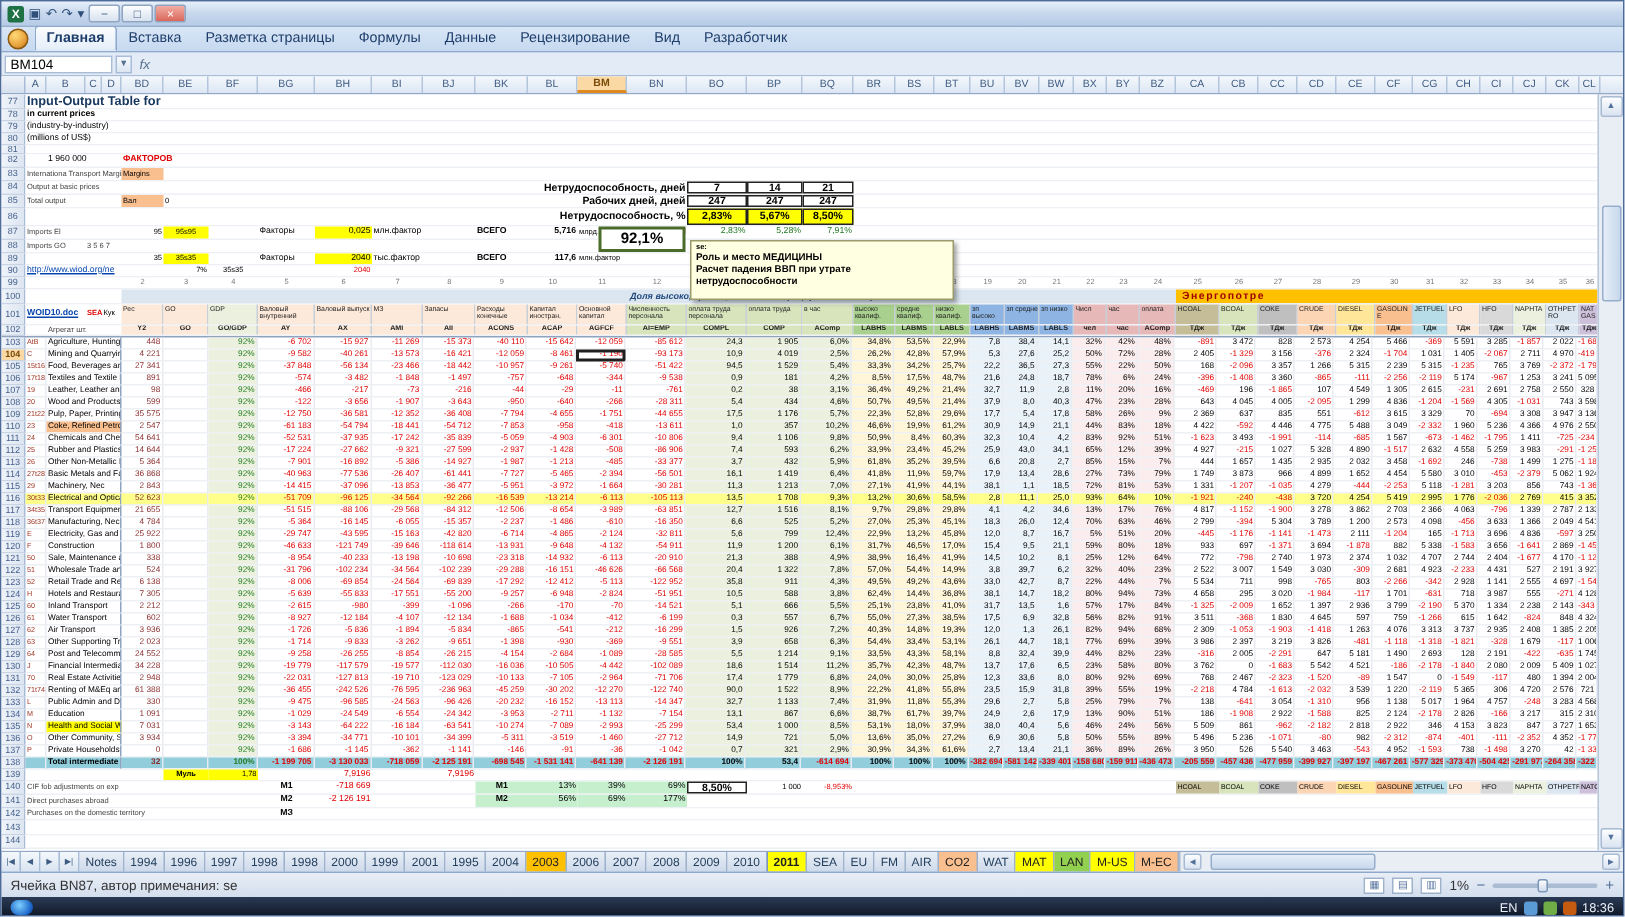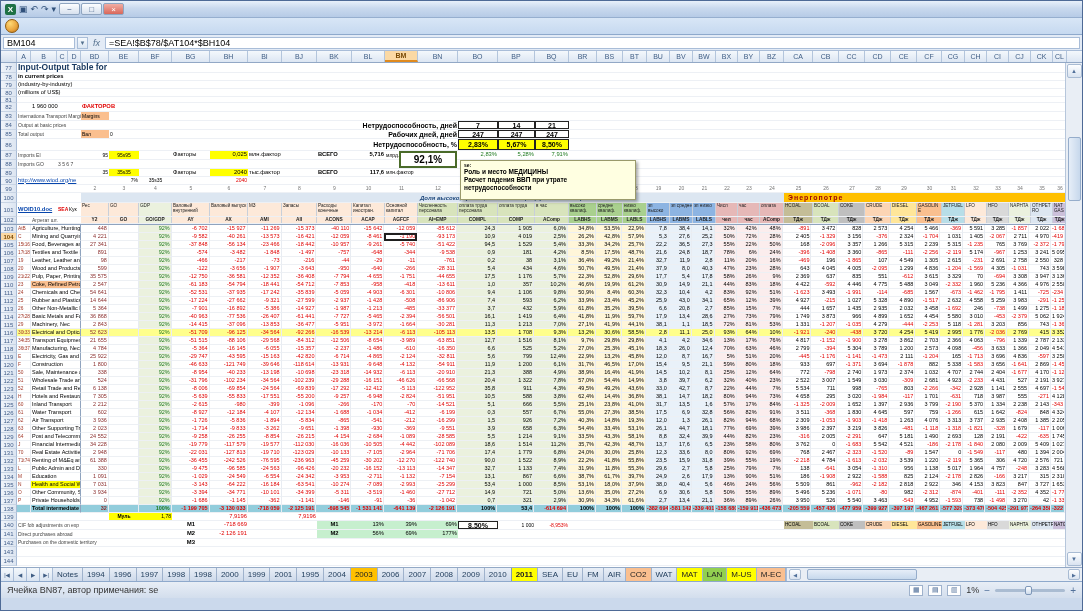--- a/index.html
+++ b/index.html
@@ -100,27 +100,36 @@
     <span class="qaticon">▾</span>
     <span class="winbtns">
       <span class="winbtn">−</span>
       <span class="winbtn">□</span>
       <span class="winbtn close">×</span>
     </span>
   </div>
 
   <div class="ribbonrow">
     <span class="orb"></span>
+    <span id="ribbontabs" style="display:flex;align-items:flex-end">
+        <span class="rtab active">Главная</span>
+        <span class="rtab">Вставка</span>
+        <span class="rtab">Разметка страницы</span>
+        <span class="rtab">Формулы</span>
+        <span class="rtab">Данные</span>
+        <span class="rtab">Рецензирование</span>
+        <span class="rtab">Вид</span>
+        <span class="rtab">Разработчик</span>
+      </span>
   </div>
 
   <div class="fbar">
     <span class="namebox">BM104</span>
     <span class="nbarrow">▼</span>
     <span class="fx">fx</span>
-    <span class="finput">=SEA!$B$78/$AT104*$BH104</span>
   </div>
 
   <div class="sheetwrap">
     <div class="colheads" id="colheads">
         <div class="corner"></div>
         <div class="ch" style="width: 14px;">A</div>
         <div class="ch" style="width: 26px;">B</div>
         <div class="ch" style="width: 11px;">C</div>
         <div class="ch" style="width: 13px;">D</div>
         <div class="ch" style="width: 28px;">BD</div>
@@ -1986,14 +1995,25 @@
     <div class="viewico">▤</div>
     <div class="viewico">▥</div>
     <span>1%</span>
     <span class="zoombtn">−</span>
     <div class="zoomtrack">
         <div class="zoomthumb"></div>
       </div>
     <span class="zoombtn">+</span>
   </div>
 
+  <div class="taskbar">
+    <span class="tstart"></span>
+    <div class="sspacer"></div>
+    <div class="tray">
+      <span>EN</span>
+      <span class="trayico" style="background:#5B9BD5"></span>
+      <span class="trayico" style="background:#70AD47"></span>
+      <span class="trayico" style="background:#C55A11"></span>
+      <span>18:36</span>
+    </div>
+  </div>
 
 </div>
 
 </body></html>

